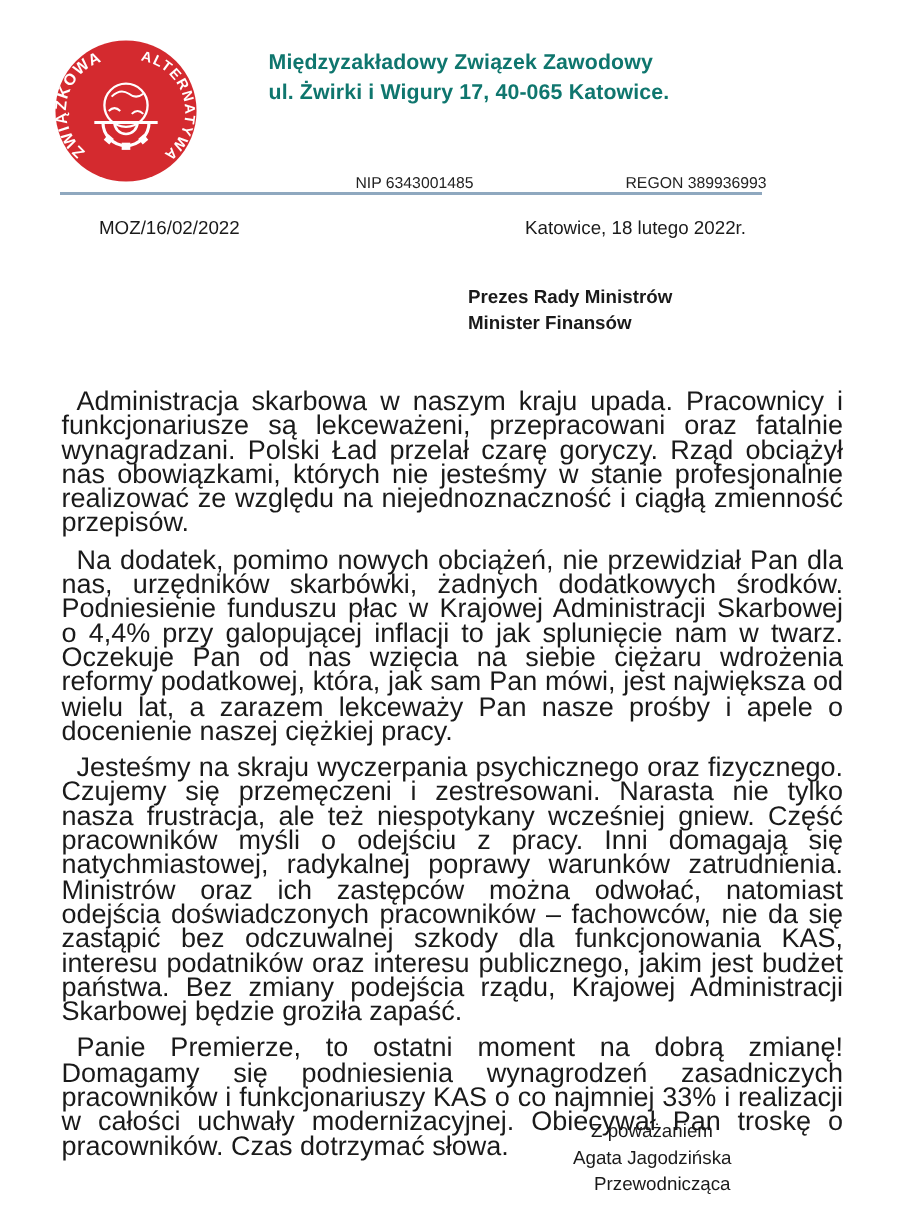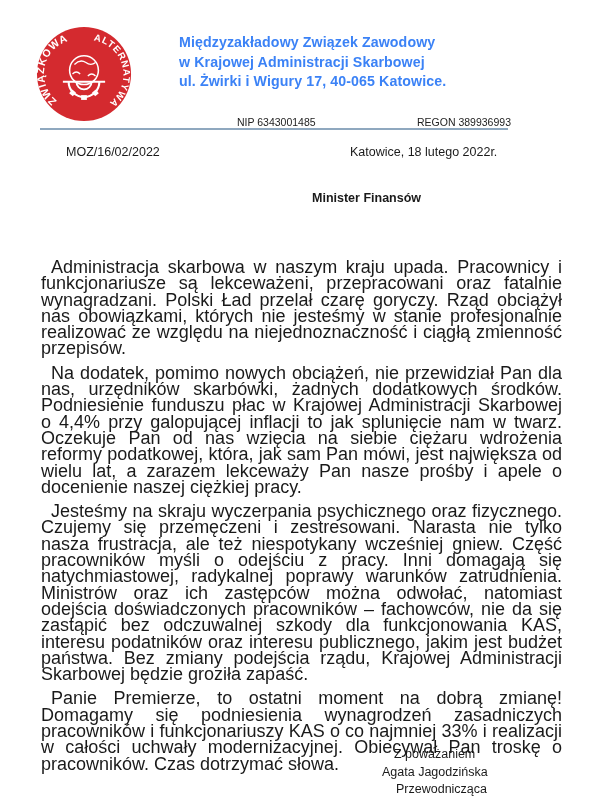--- a/index.html
+++ b/index.html
@@ -1,19 +1,19 @@
 <!DOCTYPE html>
 <html><head>
 <meta charset="utf-8">
 <style>
   html, body { margin: 0; padding: 0; background: #ffffff; }
   body { width: 613px; height: 803px; position: relative; overflow: hidden;
          font-family: "Liberation Sans", sans-serif; color: #1a1a1a; }
   .logo { position: absolute; left: 36px; top: 26px; width: 96px; height: 96px; }
-  .org { position: absolute; left: 179px; top: 33px; font-weight: bold; font-size: 14.2px; line-height: 19.5px; color: #3b82f6; letter-spacing: 0.1px; }
+  .org { position: absolute; left: 179px; top: 33px; font-weight: bold; font-size: 14.2px; line-height: 19.5px; color: #0f766e; letter-spacing: 0.1px; }
   .ids { position: absolute; top: 116px; font-size: 10.5px; color: #222; padding-left: 32px; }
   .nip { left: 205px; }
   .regon { left: 385px; }
   .hline { position: absolute; left: 40px; top: 128px; width: 468px; height: 1.5px; background: #8fa8bf; }
   .ref { position: absolute; left: 50px; top: 145px; font-size: 12.5px; margin-left: 16px; }
   .date { position: absolute; left: 350px; top: 145px; font-size: 12.5px; }
   .addressee { position: absolute; left: 312px; top: 190px; font-weight: bold; font-size: 12.5px; line-height: 16.5px; }
   .body { position: absolute; left: 41px; top: 259px; width: 521px; font-size: 18px; line-height: 16.3px; text-align: justify; }
   .body p { margin: 0 0 8px 0; text-indent: 10px; }
   .body b { font-weight: normal; }
@@ -46,32 +46,32 @@
   <line x1="28" y1="58" x2="72" y2="58" stroke="#fff" stroke-width="2"></line>
   <path d="M34 58 A16 16 0 0 0 66 58" fill="none" stroke="#fff" stroke-width="2.2"></path>
   <path d="M42 58 A8 8 0 0 0 58 58" fill="none" stroke="#fff" stroke-width="1.8"></path>
   <rect x="47" y="72" width="6" height="5" fill="#fff"></rect>
   <rect x="36" y="67" width="5" height="5" fill="#fff" transform="rotate(40 38 69)"></rect>
   <rect x="59" y="67" width="5" height="5" fill="#fff" transform="rotate(-40 62 69)"></rect>
 </svg>
 
 <div class="org">
   <div>Międzyzakładowy Związek Zawodowy</div>
-  <div>w Krajowej Administracji Skarbowej</div>
   <div>ul. Żwirki i Wigury 17, 40-065 Katowice.</div>
 </div>
 
 <div class="ids nip">NIP 6343001485</div>
 <div class="ids regon">REGON 389936993</div>
 <div class="hline"></div>
 
 <div class="ref">MOZ/16/02/2022</div>
 <div class="date">Katowice, 18 lutego 2022r.</div>
 
 <div class="addressee">
+  <div>Prezes Rady Ministrów</div>
   <div>Minister Finansów</div>
 </div>
 
 <div class="body">
   <p>
     <span>Administracja skarbowa w naszym kraju upada. Pracownicy i funkcjonariusze są lekceważeni, przepracowani oraz fatalnie wynagradzani. Polski Ład przelał czarę goryczy. Rząd obciążył nas obowiązkami, których nie jesteśmy w stanie profesjonalnie realizować ze względu na niejednoznaczność i ciągłą zmienność przepisów.</span>
   </p>
   <p>
     <span>Na dodatek, pomimo nowych obciążeń, nie przewidział Pan dla nas, urzędników skarbówki, żadnych dodatkowych środków. </span><b>Podniesienie funduszu płac w Krajowej Administracji Skarbowej o 4,4% przy galopującej inflacji to jak splunięcie nam w twarz.</b><span> Oczekuje Pan od nas wzięcia na siebie ciężaru wdrożenia reformy podatkowej, która, jak sam Pan mówi, jest największa od wielu lat, a zarazem lekceważy Pan nasze prośby i apele o docenienie naszej ciężkiej pracy.</span>
   </p>

